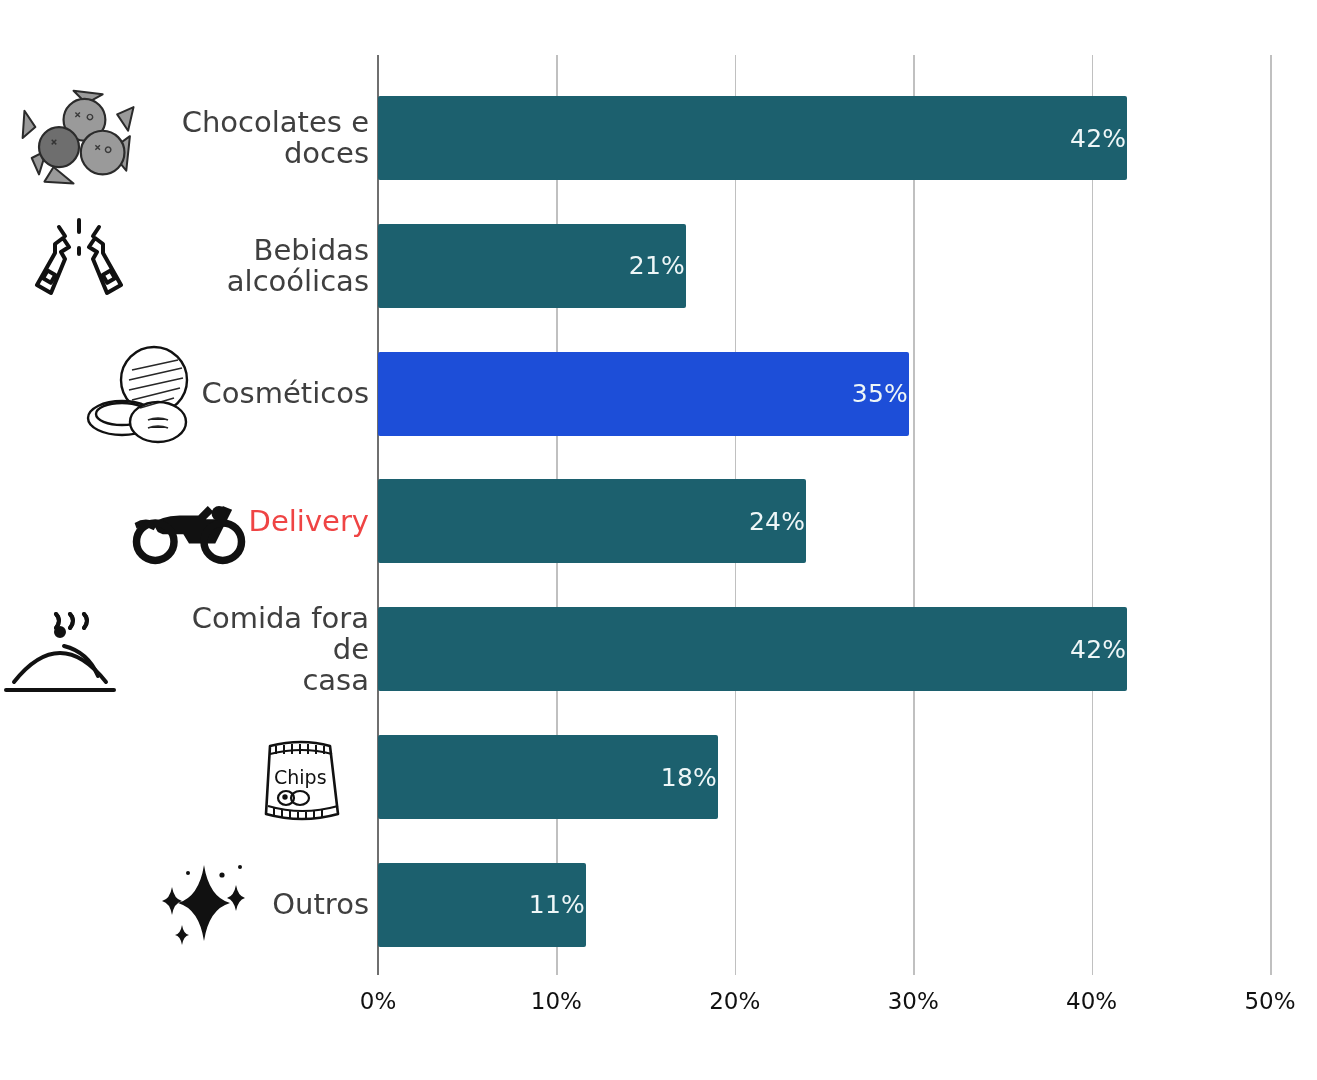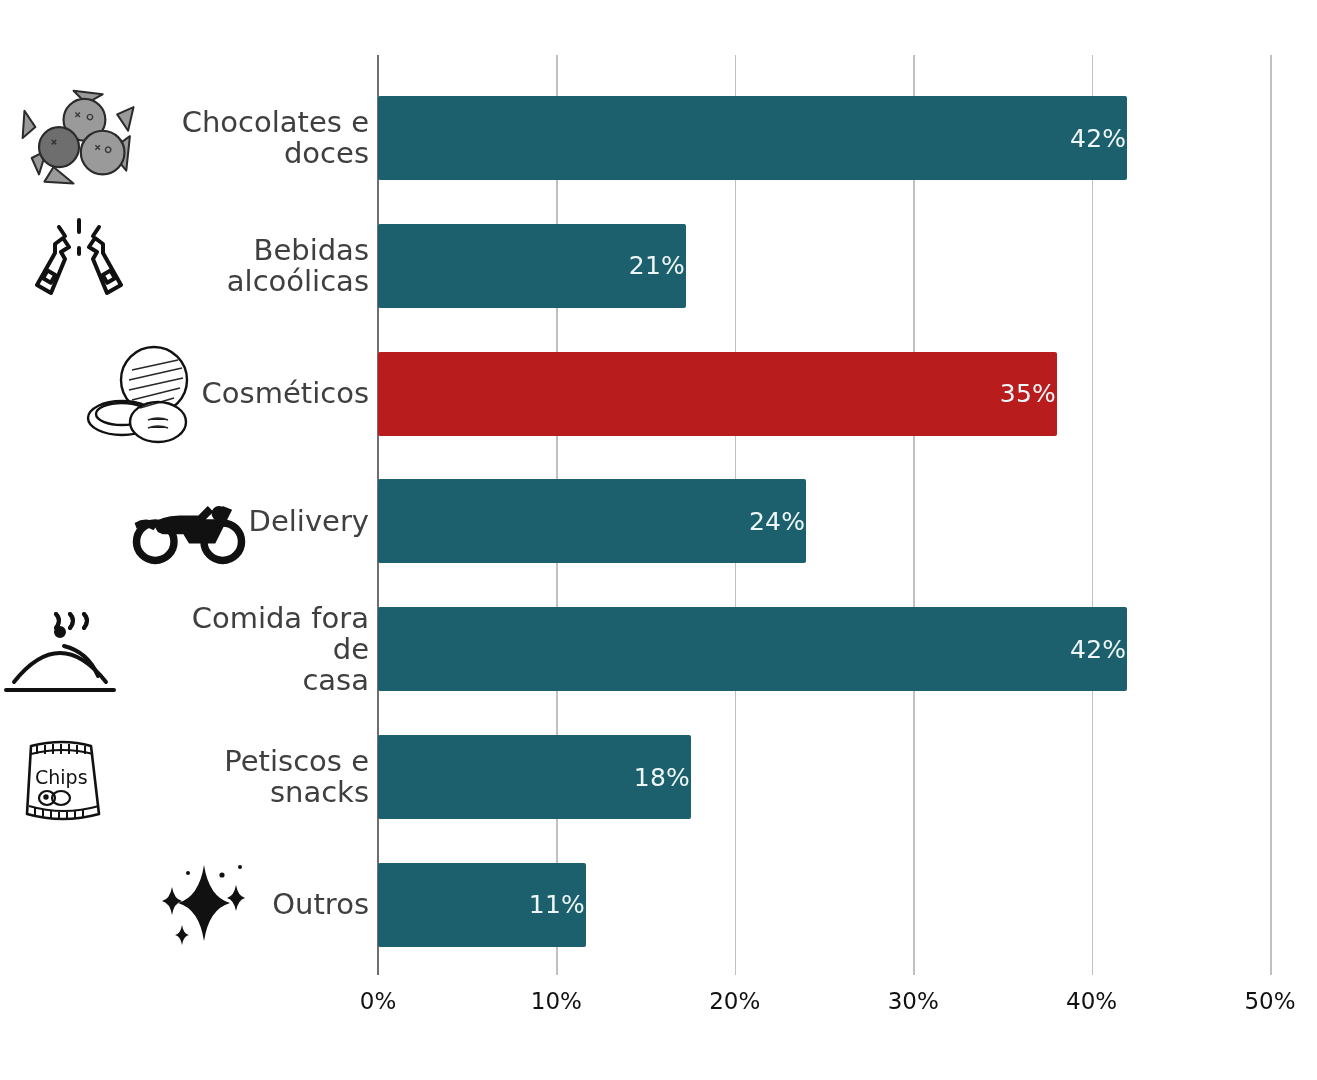--- a/index.html
+++ b/index.html
@@ -199,21 +199,21 @@
             </g>
             <g fill="none" stroke="#111" stroke-width="8">
               <circle cx="28" cy="72" r="20"></circle>
               <circle cx="100" cy="72" r="20"></circle>
             </g>
             <g fill="none" stroke="#fff" stroke-width="3">
               <path d="M28 60 l10 18 -20 0z"></path>
             </g>
           </svg>
         </div>
-        <div class="cat-label" style="color: #404040;">Delivery</div>
+        <div class="cat-label" style="color: #ef4444;">Delivery</div>
       </div>
       <div class="cat-block" style="top: 607.2px; gap: 40px;">
         <div class="cat-icon">
           <svg width="120" height="98" viewBox="0 0 120 98" style="transform:translateY(6px)">
             <g fill="none" stroke="#111" stroke-width="4" stroke-linecap="round">
               <path d="M14 76 q46 -58 92 0"></path>
               <path d="M56 22 q6 -8 0 -14 M70 22 q6 -8 0 -14 M84 22 q6 -8 0 -14"></path>
               <path d="M56 8 q6 -8 0 -14 M70 8 q6 -8 0 -14 M84 8 q6 -8 0 -14" transform="translate(0,14)"></path>
               <circle cx="60" cy="26" r="4" fill="#111"></circle>
               <path d="M64 40 q24 6 34 30"></path>
@@ -237,21 +237,20 @@
               <path d="M16 78 v8 M24 80 v8 M32 81 v8 M40 82 v8 M48 82 v8 M56 81 v8 M64 80 v8"></path>
             </g>
             <text x="16" y="54" font-family="DejaVu Sans, sans-serif" font-size="19" fill="#111" id="chips-word">Chips</text>
             <g fill="none" stroke="#111" stroke-width="2.2">
               <ellipse cx="28" cy="68" rx="8" ry="7"></ellipse>
               <ellipse cx="42" cy="68" rx="9" ry="7"></ellipse>
               <circle cx="27" cy="67" r="1.6" fill="#111"></circle>
             </g>
           </svg>
         </div>
-        <div class="cat-label" style="color: rgb(63, 63, 63);">Petiscos e snacks</div>
       </div>
       <div class="cat-block" style="top: 862.8px;">
         <div class="cat-icon">
           <svg width="104" height="92" viewBox="0 0 104 92">
             <g fill="#111">
               <path d="M52 6 q5 32 26 38 -21 6 -26 38 -5 -32 -26 -38 21 -6 26 -38z"></path>
               <path d="M20 28 q2 12 10 14 -8 2 -10 14 -2 -12 -10 -14 8 -2 10 -14z"></path>
               <path d="M84 26 q2 11 9 13 -7 2 -9 13 -2 -11 -9 -13 7 -2 9 -13z"></path>
               <path d="M30 66 q1.5 9 7 10 -5.5 1 -7 10 -1.5 -9 -7 -10 5.5 -1 7 -10z"></path>
               <circle cx="70" cy="16" r="2.6"></circle>
@@ -278,36 +277,36 @@
           <div class="bar" style="width: 749.28px; background: rgb(28, 96, 110);">
             <span class="bar-value" style="color: rgb(238, 246, 247);">42%</span>
           </div>
         </div>
         <div class="row" style="top: 168.8px;">
           <div class="bar" style="width: 308px; background: rgb(28, 96, 110);">
             <span class="bar-value" style="color: rgb(238, 246, 247);">21%</span>
           </div>
         </div>
         <div class="row" style="top: 296.6px;">
-          <div class="bar" style="width: 679px; background: #b91c1c;">
+          <div class="bar" style="width: 531px; background: #1d4ed8;">
             <span class="bar-value" style="color: rgb(238, 246, 247);">35%</span>
           </div>
         </div>
         <div class="row" style="top: 424.4px;">
           <div class="bar" style="width: 428.16px; background: rgb(28, 96, 110);">
             <span class="bar-value" style="color: rgb(238, 246, 247);">24%</span>
           </div>
         </div>
         <div class="row" style="top: 552.2px;">
           <div class="bar" style="width: 749.28px; background: rgb(28, 96, 110);">
             <span class="bar-value" style="color: rgb(238, 246, 247);">42%</span>
           </div>
         </div>
         <div class="row" style="top: 680px;">
-          <div class="bar" style="width: 313px; background: rgb(28, 96, 110);">
+          <div class="bar" style="width: 340px; background: rgb(28, 96, 110);">
             <span class="bar-value" style="color: rgb(238, 246, 247);">18%</span>
           </div>
         </div>
         <div class="row" style="top: 807.8px;">
           <div class="bar" style="width: 208px; background: rgb(28, 96, 110);">
             <span class="bar-value" style="color: rgb(238, 246, 247);">11%</span>
           </div>
         </div>
       </div>
   </div>

